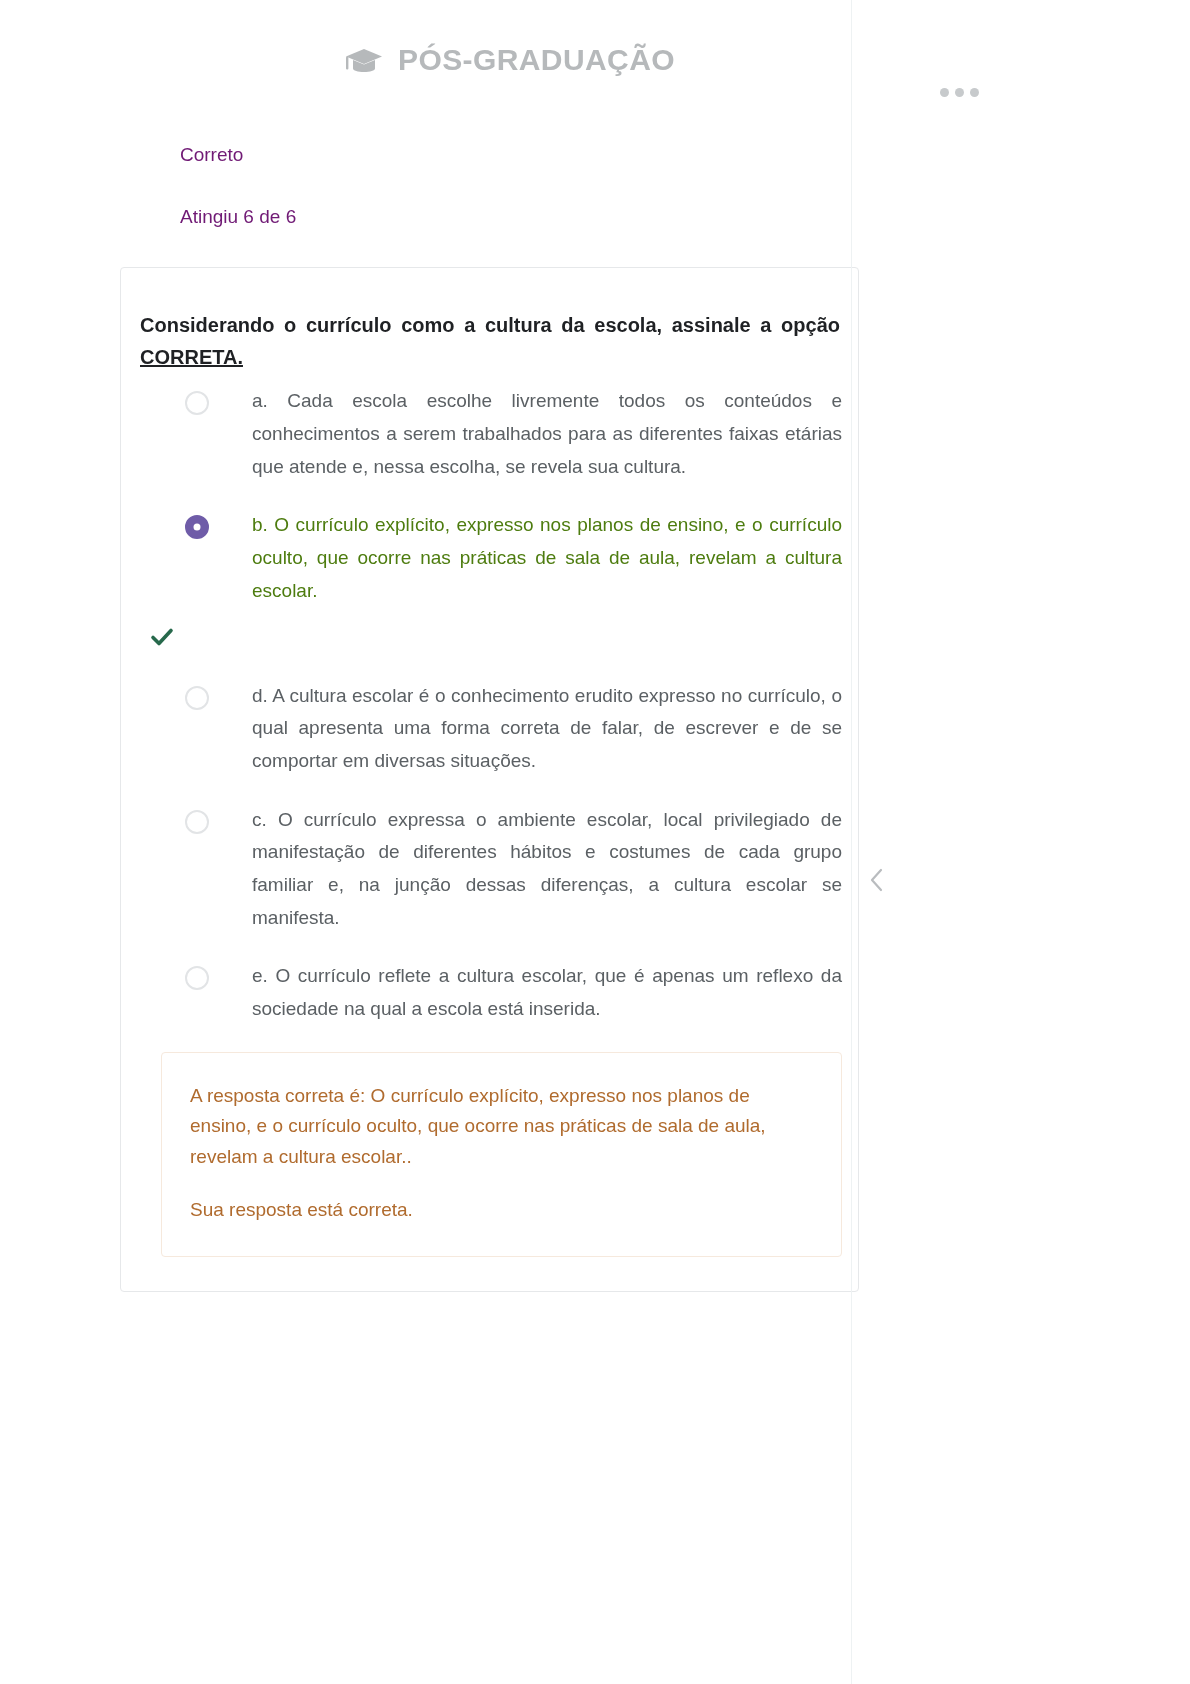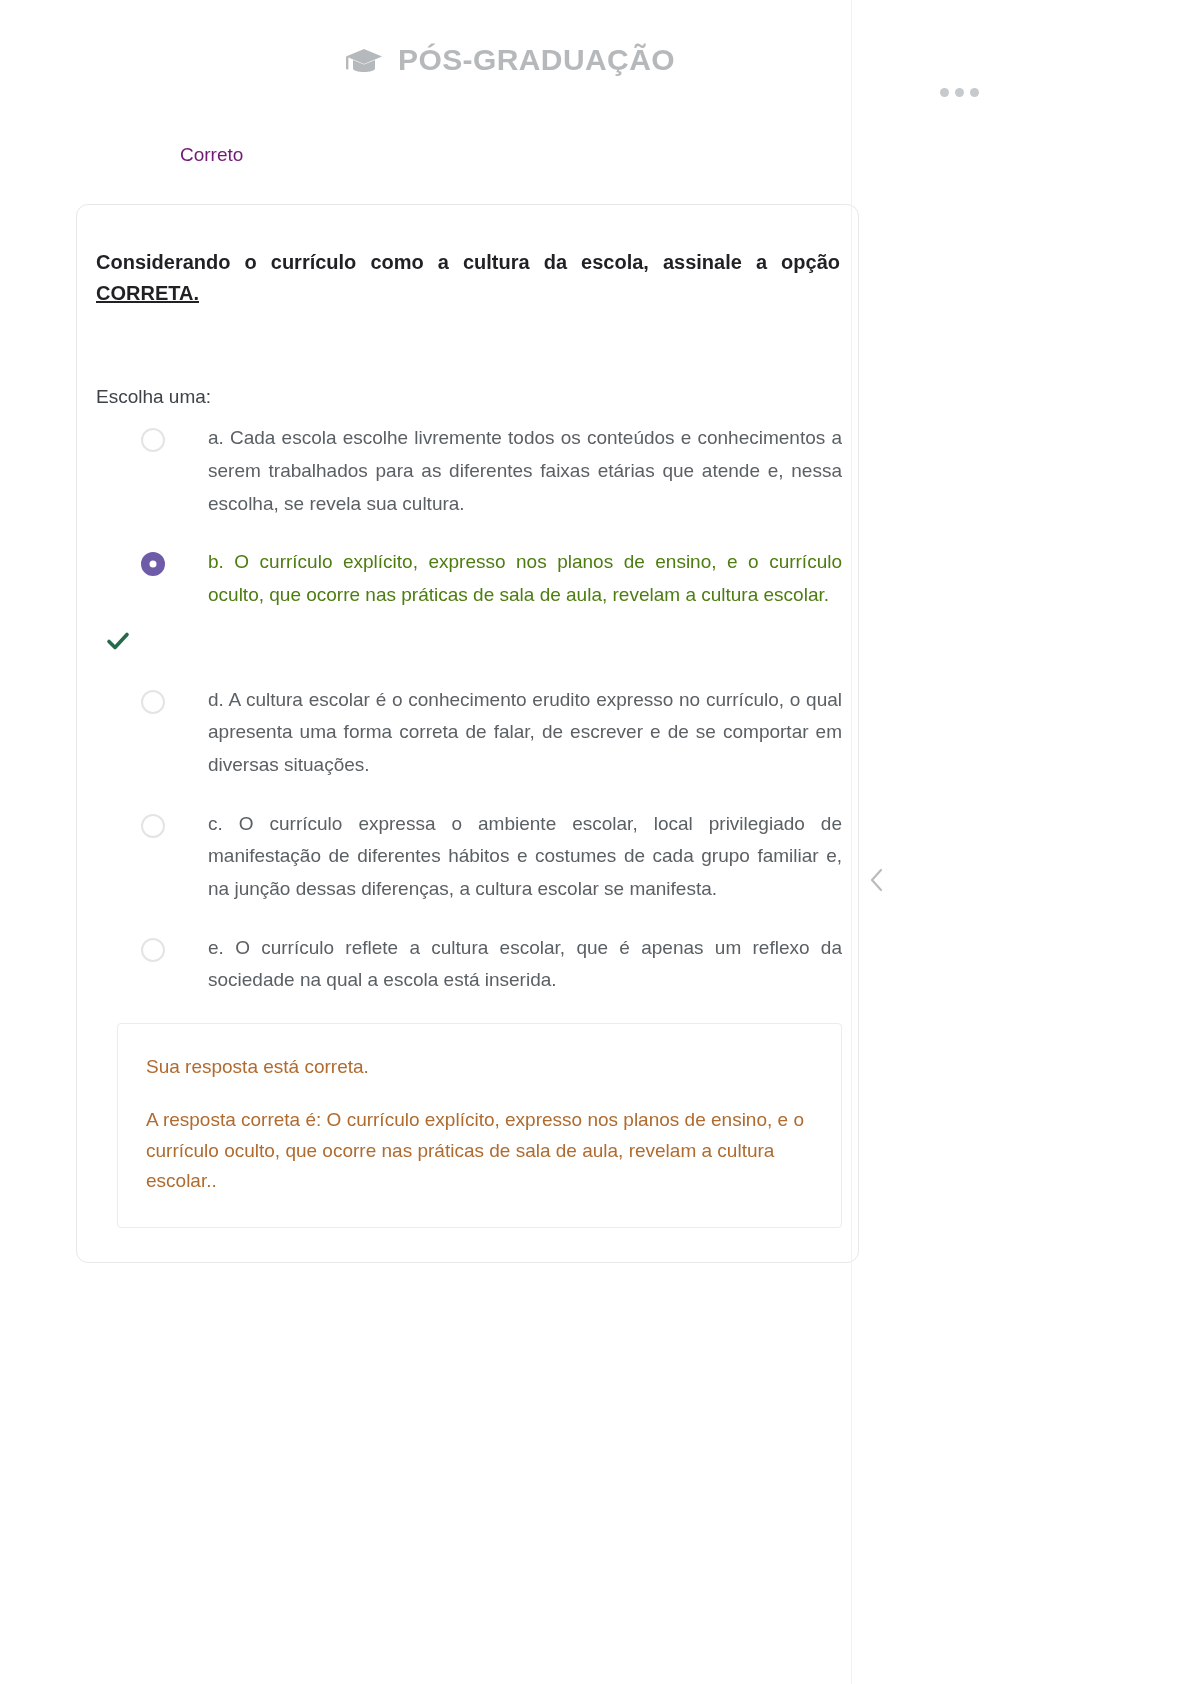--- a/index.html
+++ b/index.html
@@ -75,23 +75,23 @@
   .status-line {
     font-size: 19px;
     color: #701a75;
     line-height: 1.35;
     margin: 0 0 38px 0;
   }
   .status-line.first { margin-bottom: 36px; }
 
   
   .question-card {
-    margin: 28px 160px 0 76px;
+    margin: 28px 160px 0 120px;
     border: 1px solid #e6e8ea;
-    border-radius: 12px;
+    border-radius: 4px;
     background: #fff;
     padding: 42px 10px 34px 19px;
     position: relative;
   }
   .question-text {
     font-size: 20px;
     font-weight: bold;
     color: #1f2124;
     line-height: 1.58;
     text-align: justify;
@@ -226,29 +226,29 @@
     </div>
     <div class="kebab">
       <span></span>
       <span></span>
       <span></span>
     </div>
   </div>
 
   <div class="status-block">
     <p class="status-line first">Correto</p>
+    <p class="status-line">Atingiu 6 de 6</p>
   </div>
 
   <div class="question-card">
 
     <p class="question-text">
       <span>Considerando o currículo como a cultura da escola, assinale a opção </span><span class="underline">CORRETA.</span>
     </p>
 
-    <p class="choose-label">Escolha uma:</p>
 
     <ul class="options">
 
       <li class="option">
         <span class="radio"></span>
         <span class="option-text">a. Cada escola escolhe livremente todos os conteúdos e conhecimentos a serem trabalhados para as diferentes faixas etárias que atende e, nessa escolha, se revela sua cultura.</span>
       </li>
 
       <li class="option is-selected">
         <span class="radio selected"></span>
@@ -272,22 +272,22 @@
       </li>
 
       <li class="option">
         <span class="radio"></span>
         <span class="option-text">e. O currículo reflete a cultura escolar, que é apenas um reflexo da sociedade na qual a escola está inserida.</span>
       </li>
 
     </ul>
 
     <div class="feedback">
+      <p>A resposta correta é: O currículo explícito, expresso nos planos de ensino, e o currículo oculto, que ocorre nas práticas de sala de aula, revelam a cultura escolar..</p>
       <p>Sua resposta está correta.</p>
-      <p>A resposta correta é: O currículo explícito, expresso nos planos de ensino, e o currículo oculto, que ocorre nas práticas de sala de aula, revelam a cultura escolar..</p>
     </div>
 
   </div>
 
   <div class="side-rail">
     <svg class="rail-toggle" viewBox="0 0 34 40" aria-hidden="true">
       <path fill="none" stroke="currentColor" stroke-width="2.2" stroke-linecap="round" stroke-linejoin="round" d="M21 10 L12 20 L21 30"></path>
     </svg>
   </div>
 

